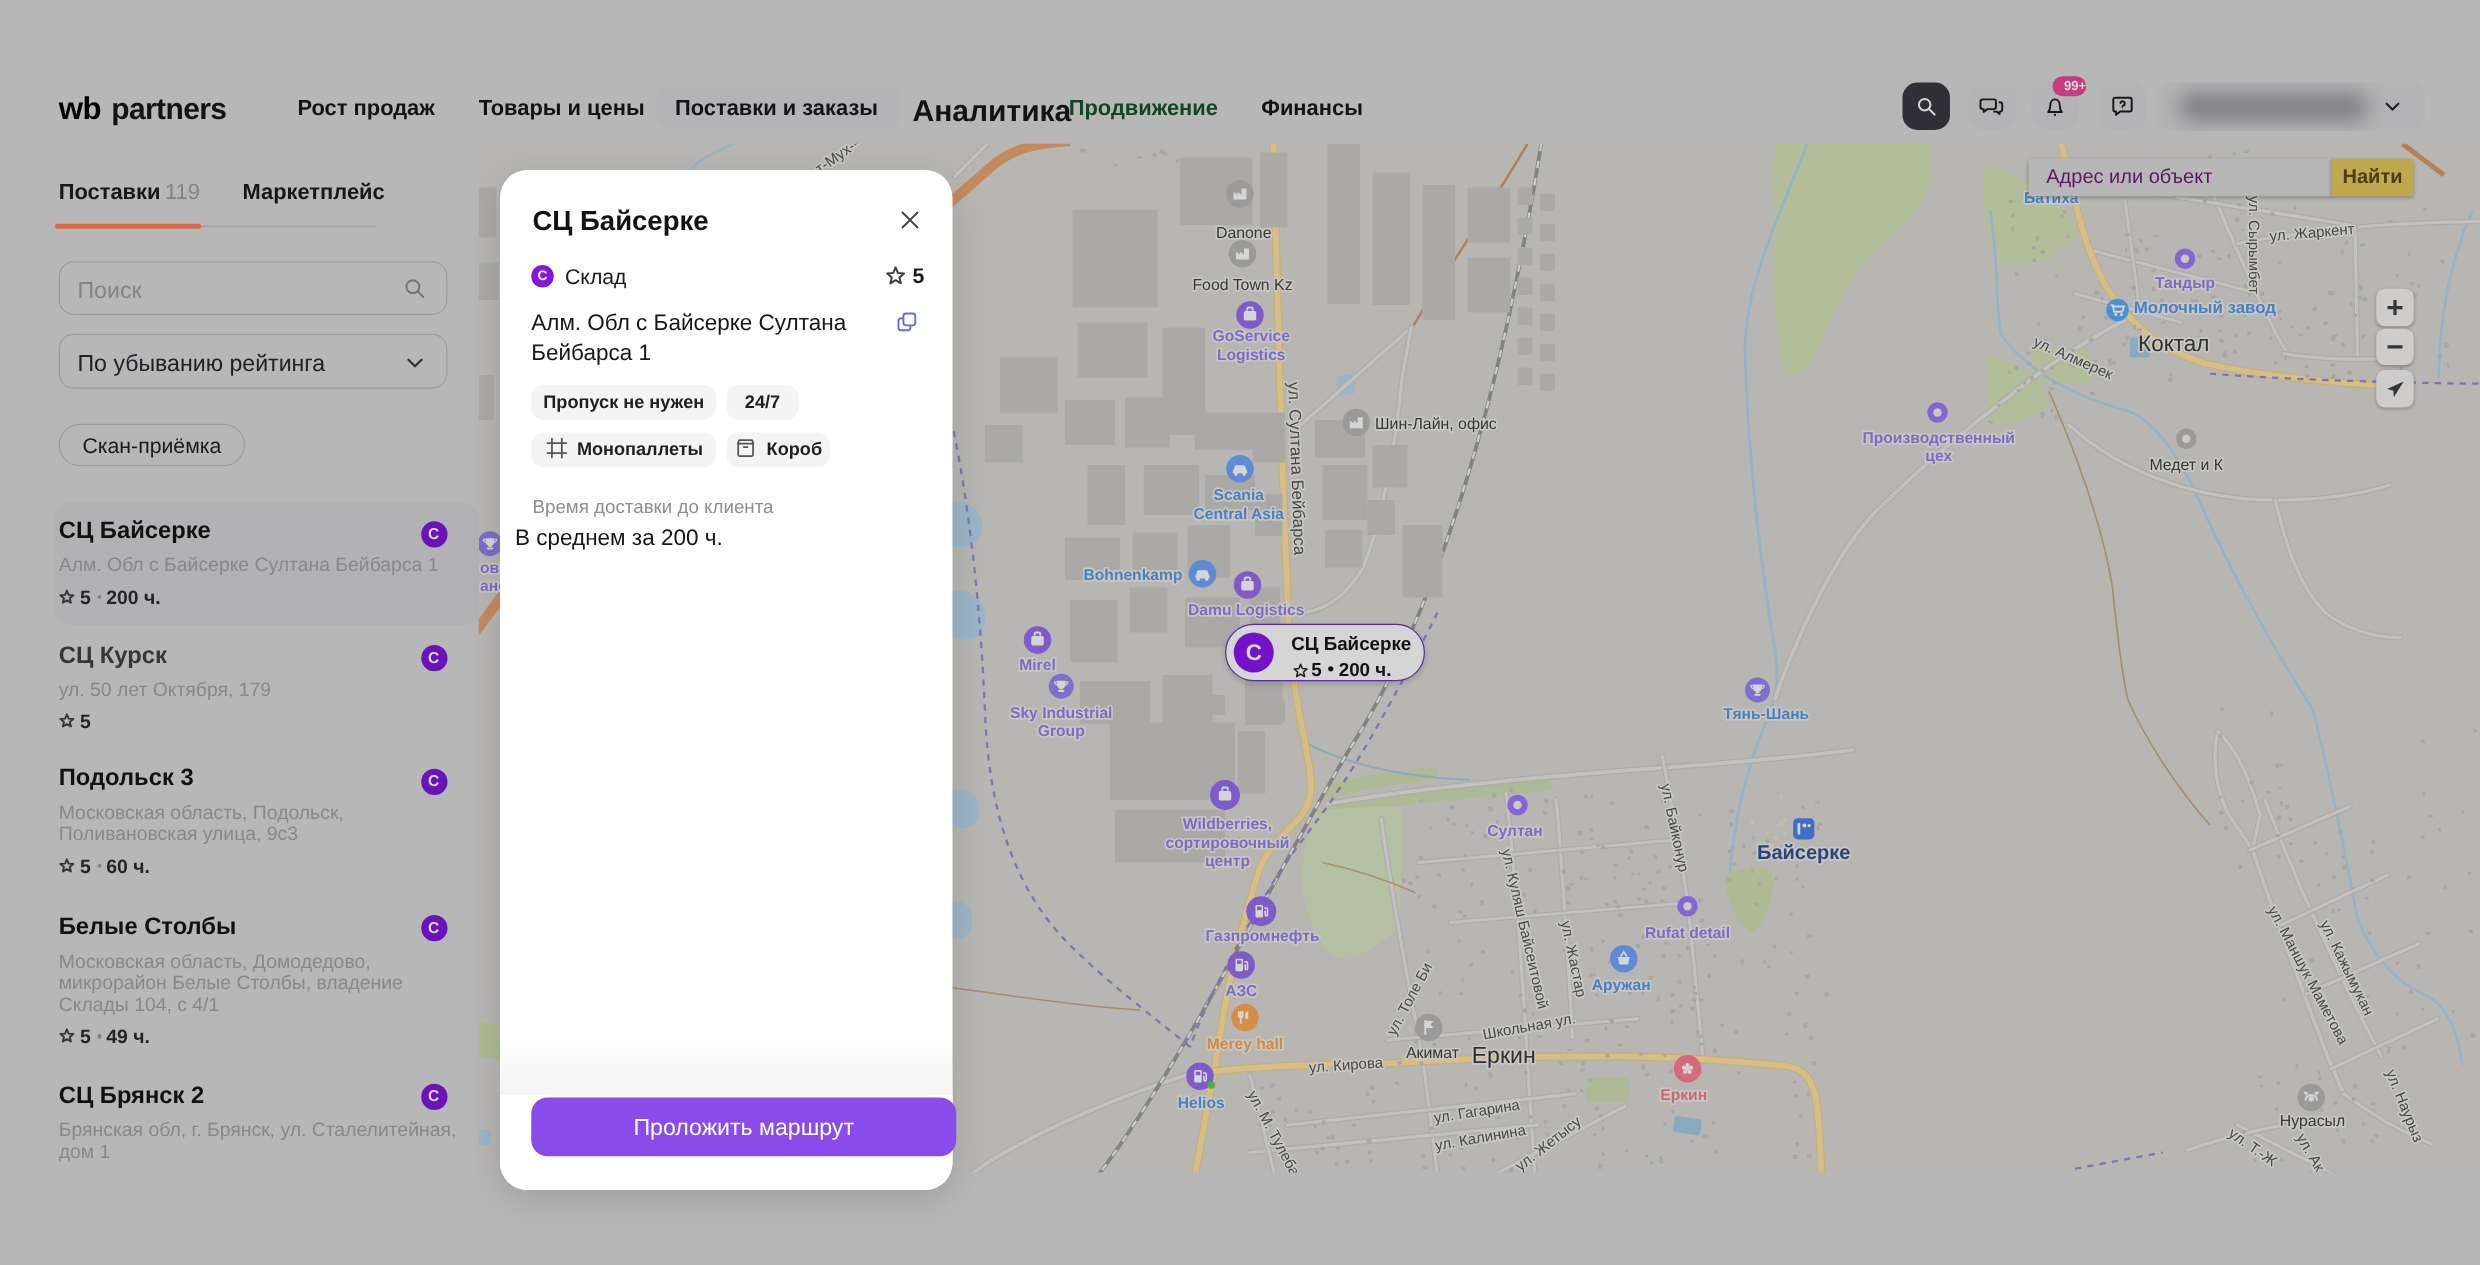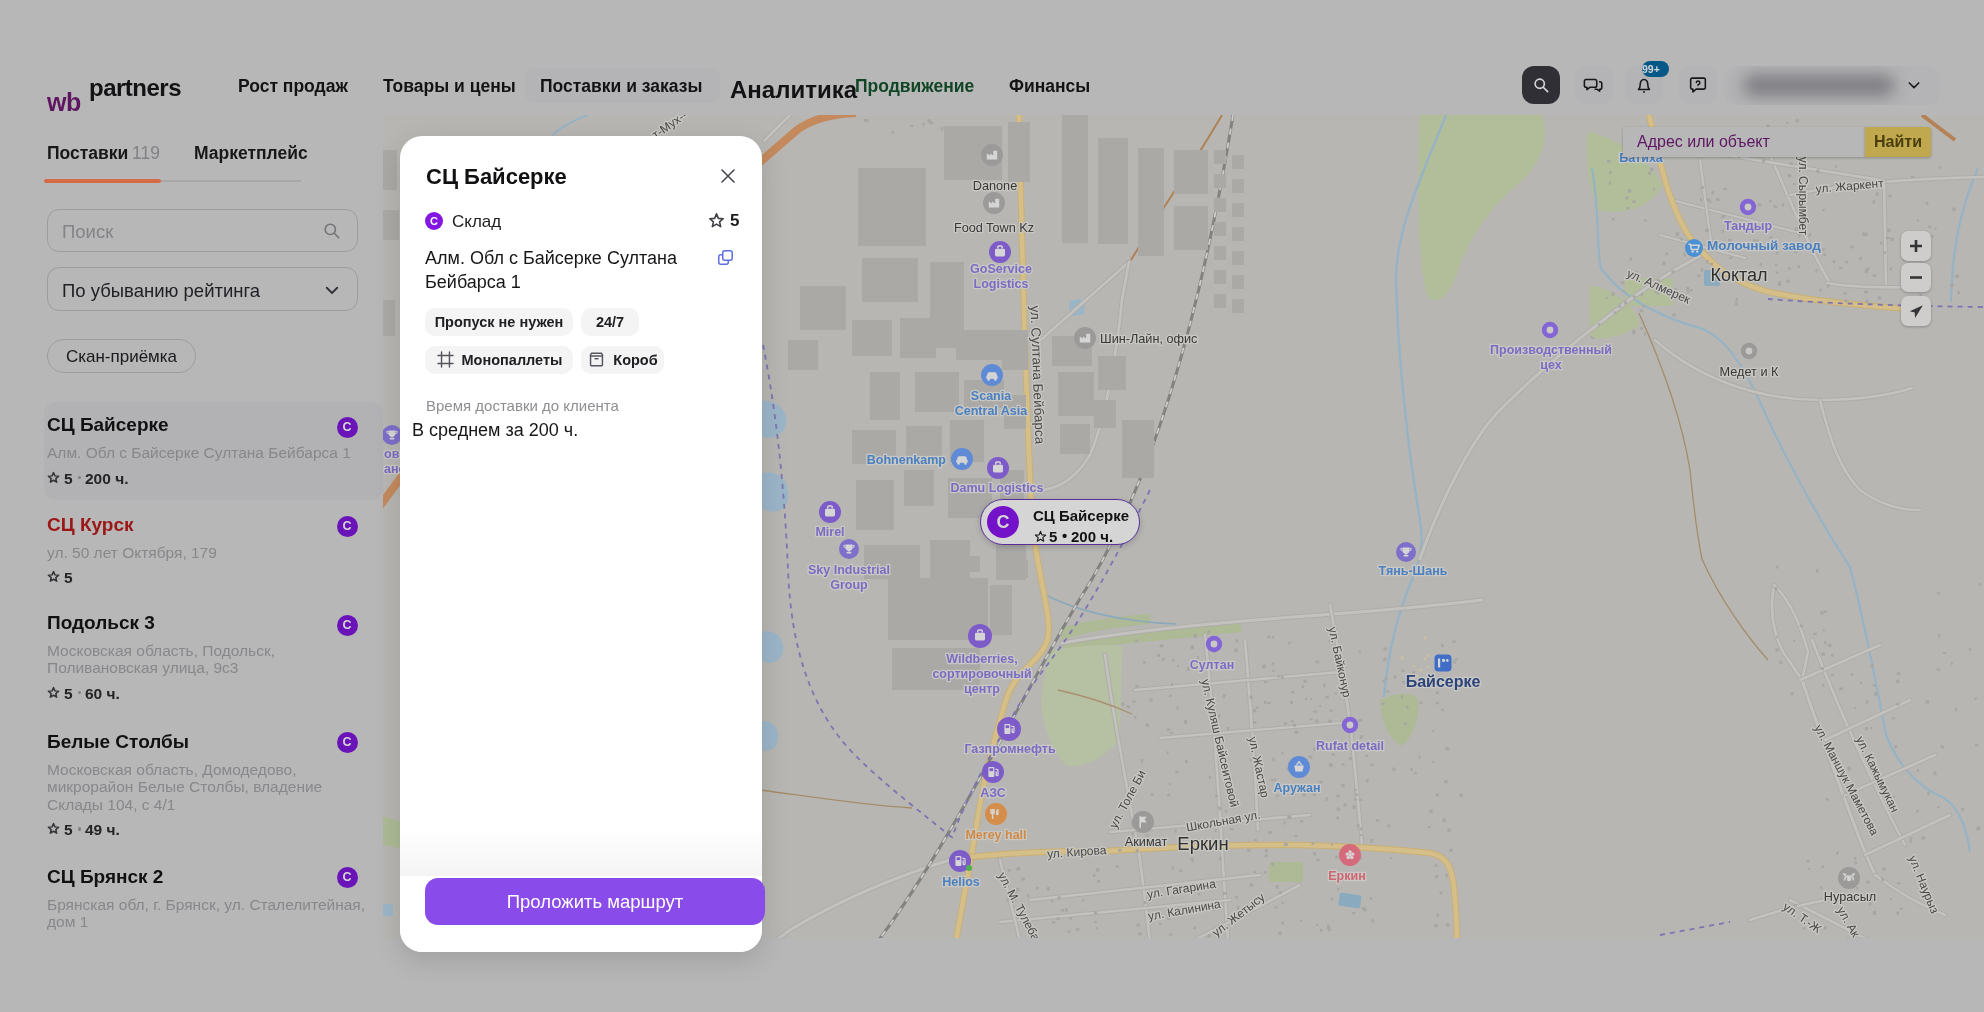--- a/index.html
+++ b/index.html
@@ -930,21 +930,21 @@
       </svg></div>
 <div style="position:absolute;left:1901px;top:263px;width:30px;height:29px;background:#f6f5f4;border-radius:7px;box-shadow:0 1px 3px rgba(0,0,0,0.25)">
 <svg width="30" height="29">
         <path d="M9 14.5 H21" stroke="#3f3f42" stroke-width="2.6"></path>
       </svg></div>
 <div style="position:absolute;left:1901px;top:296px;width:30px;height:30px;background:#f6f5f4;border-radius:7px;box-shadow:0 1px 3px rgba(0,0,0,0.25);display:flex;align-items:center;justify-content:center">
       <svg width="17" height="17" viewBox="0 0 24 24">
         <path d="M21 3 L10 21 L9.5 13.5 L2.5 11.5 Z" fill="#3f3f42"></path>
       </svg>
     </div>
-<div style="position:absolute;left:47px;top:88px;font-size:25px;font-weight:800;color:#701a75;letter-spacing:-0.5px">wb</div>
+<div style="position:absolute;left:47px;top:73px;font-size:25px;font-weight:800;color:#000000;letter-spacing:-0.5px">wb</div>
     <div style="position:absolute;left:89px;top:74px;font-size:24px;font-weight:800;color:#17171a;letter-spacing:-0.5px">partners</div>
     <div style="position:absolute;left:525px;top:68px;width:195px;height:35px;background:#d7d6d8;border-radius:10px"></div>
     <div style="position:absolute;left:238px;top:76px;font-size:17.5px;font-weight:700;color:#17171a">Рост продаж</div>
     <div style="position:absolute;left:383px;top:76px;font-size:17.5px;font-weight:700;color:#17171a">Товары и цены</div>
     <div style="position:absolute;left:540px;top:76px;font-size:17.5px;font-weight:700;color:#17171a">Поставки и заказы</div>
     <div style="position:absolute;left:730px;top:76px;font-size:24px;font-weight:700;color:#17171a">Аналитика</div>
     <div style="position:absolute;left:855px;top:76px;font-size:17.5px;font-weight:700;color:#14532d">Продвижение</div>
     <div style="position:absolute;left:1009px;top:76px;font-size:17.5px;font-weight:700;color:#17171a">Финансы</div>
     <div style="position:absolute;left:1522px;top:66px;width:38px;height:38px;background:#393841;border-radius:12px;display:flex;align-items:center;justify-content:center">
       <svg width="20" height="20" viewBox="0 0 24 24" fill="none" stroke="#fff" stroke-width="2" stroke-linecap="round">
@@ -957,21 +957,21 @@
         <path d="M3.5 6 h9.5 a2 2 0 0 1 2 2 v4.5 a2 2 0 0 1 -2 2 h-5.5 l-3.2 2.5 v-2.5 h-0.8 a2 2 0 0 1 -2-2 v-4.5 a2 2 0 0 1 2-2 z"></path>
         <path d="M17.5 8.5 h1 a2 2 0 0 1 2 2 v4.2 a2 2 0 0 1 -2 2 h-0.3 v2 l-2.6-2 h-3"></path>
       </svg>
     </div>
     <div style="position:absolute;left:1625px;top:66px;width:38px;height:38px;background:#d7d6d8;border-radius:12px;display:flex;align-items:center;justify-content:center">
       <svg width="22" height="22" viewBox="0 0 24 24" fill="none" stroke="#1c1c1e" stroke-width="1.7" stroke-linecap="round" stroke-linejoin="round">
         <path d="M6 17 h12 c-1.4-1.2-1.8-2.8-1.8-5 c0-3.6-1.6-6-4.2-6 c-2.6 0-4.2 2.4-4.2 6 c0 2.2-0.4 3.8-1.8 5 z"></path>
         <circle cx="12" cy="19.6" r="1" fill="#1c1c1e" stroke="none"></circle>
       </svg>
     </div>
-    <div style="position:absolute;left:1642px;top:61px;width:27px;height:16px;background:#0369a1;border-radius:8px;color:#fff;font-size:10.5px;font-weight:700;text-align:left;line-height:16px">99+</div>
+    <div style="position:absolute;left:1642px;top:61px;width:27px;height:16px;background:#ec4899;border-radius:8px;color:#fff;font-size:10.5px;font-weight:700;text-align:right;line-height:16px">99+</div>
     <div style="position:absolute;left:1679px;top:66px;width:38px;height:38px;background:#d7d6d8;border-radius:12px;display:flex;align-items:center;justify-content:center">
       <svg width="22" height="22" viewBox="0 0 24 24" fill="none" stroke="#1c1c1e" stroke-width="1.7" stroke-linejoin="round">
         <path d="M5.5 4.5 h13 a1.5 1.5 0 0 1 1.5 1.5 v9 a1.5 1.5 0 0 1 -1.5 1.5 h-8.5 l-3.6 3 v-3 h-0.9 a1.5 1.5 0 0 1 -1.5-1.5 v-9 a1.5 1.5 0 0 1 1.5-1.5 z"></path>
         <path d="M10.2 9.2 a1.9 1.9 0 1 1 2.4 2.2 c-0.5 0.2-0.6 0.5-0.6 1" stroke-linecap="round"></path>
         <circle cx="12" cy="14.3" r="0.4" fill="#1c1c1e" stroke="none"></circle>
       </svg>
     </div>
     <div style="position:absolute;left:1724px;top:66px;width:216px;height:39px;background:#d7d6d8;border-radius:12px;overflow:hidden">
       <div style="position:absolute;left:20px;top:9px;width:150px;height:21px;background:#6a6a73;border-radius:8px;filter:blur(8px);opacity:0.6"></div>
     </div>
@@ -1000,21 +1000,21 @@
     <div style="position:absolute;left:44px;top:402px;width:339px;height:98px;background:#d5d4d7;border-radius:12px"></div>
     <div style="position:absolute;left:47px;top:414px;font-size:19px;font-weight:700;color:#141416">СЦ Байсерке</div>
     <div style="position:absolute;left:47px;top:444.0px;font-size:15.5px;color:#a2a2a7;white-space:nowrap">Алм. Обл с Байсерке Султана Бейбарса 1</div>
     <svg style="position:absolute;left:47px;top:470.6px" width="13" height="13" viewBox="0 0 24 24">
       <path d="M12.0,2.6 L14.6,9.0 L21.5,9.5 L16.3,14.0 L17.9,20.7 L12.0,17.1 L6.1,20.7 L7.7,14.0 L2.5,9.5 L9.4,9.0 Z" fill="none" stroke="#3f3f44" stroke-width="2.77" stroke-linejoin="round"></path>
     </svg>
     <div style="position:absolute;left:64px;top:469.6px;font-size:15.5px;font-weight:700;color:#2b2b2e">5</div>
     <div style="position:absolute;left:77.5px;top:475.6px;width:3.5px;height:3.5px;border-radius:50%;background:#9a9a9e"></div>
     <div style="position:absolute;left:85px;top:469.6px;font-size:15.5px;font-weight:700;color:#2b2b2e">200 ч.</div>
     <div style="position:absolute;left:336.5px;top:416.5px;width:21px;height:21px;border-radius:50%;background:#7d17dd;color:#fff;font-size:12.5px;font-weight:700;text-align:center;line-height:21px">С</div>
-    <div style="position:absolute;left:47px;top:513.5px;font-size:19px;font-weight:700;color:#b91c1c">СЦ Курск</div>
+    <div style="position:absolute;left:47px;top:513.5px;font-size:19px;font-weight:700;color:#404040">СЦ Курск</div>
     <div style="position:absolute;left:47px;top:543.5px;font-size:15.5px;color:#a2a2a7;white-space:nowrap">ул. 50 лет Октября, 179</div>
     <svg style="position:absolute;left:47px;top:570.1px" width="13" height="13" viewBox="0 0 24 24">
       <path d="M12.0,2.6 L14.6,9.0 L21.5,9.5 L16.3,14.0 L17.9,20.7 L12.0,17.1 L6.1,20.7 L7.7,14.0 L2.5,9.5 L9.4,9.0 Z" fill="none" stroke="#3f3f44" stroke-width="2.77" stroke-linejoin="round"></path>
     </svg>
     <div style="position:absolute;left:64px;top:569.1px;font-size:15.5px;font-weight:700;color:#2b2b2e">5</div>
     <div style="position:absolute;left:336.5px;top:516.0px;width:21px;height:21px;border-radius:50%;background:#7d17dd;color:#fff;font-size:12.5px;font-weight:700;text-align:center;line-height:21px">С</div>
     <div style="position:absolute;left:47px;top:611.5px;font-size:19px;font-weight:700;color:#141416">Подольск 3</div>
     <div style="position:absolute;left:47px;top:641.5px;font-size:15.5px;color:#a2a2a7;white-space:nowrap">Московская область, Подольск,</div>
     <div style="position:absolute;left:47px;top:659.1px;font-size:15.5px;color:#a2a2a7;white-space:nowrap">Поливановская улица, 9с3</div>
     <svg style="position:absolute;left:47px;top:685.7px" width="13" height="13" viewBox="0 0 24 24">

